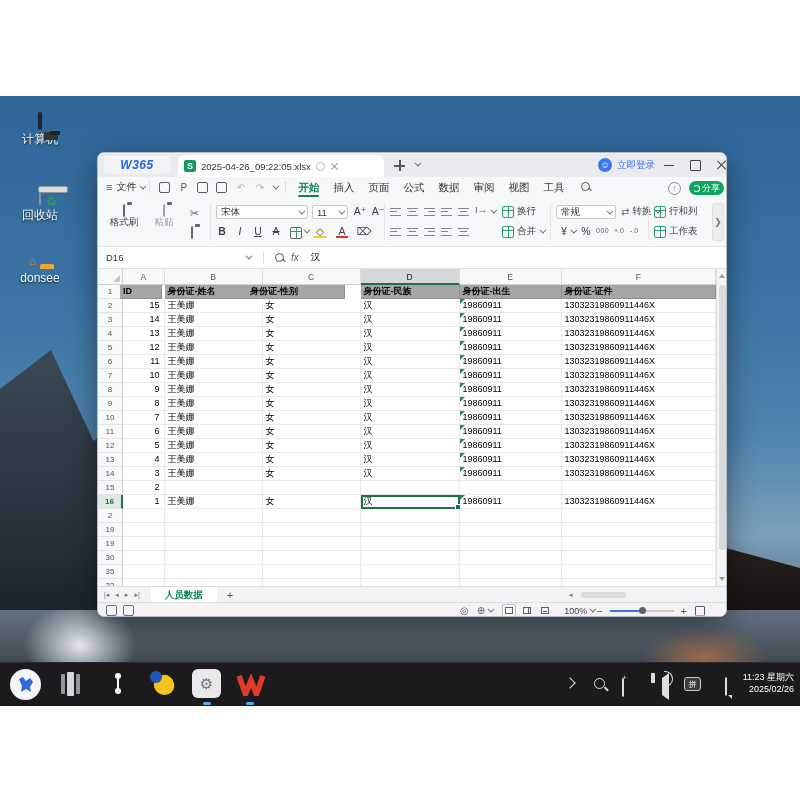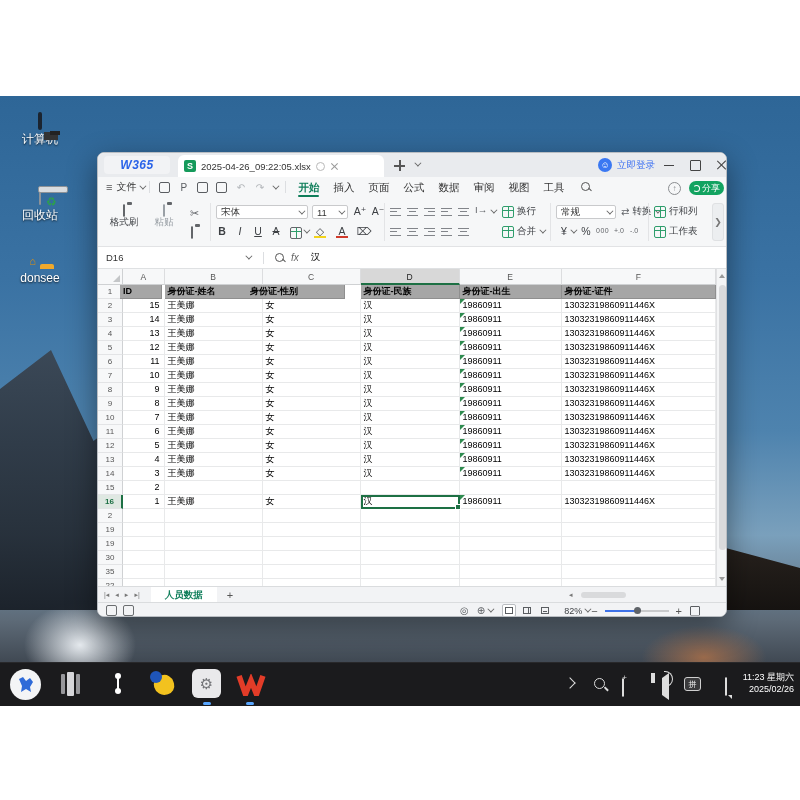--- a/index.html
+++ b/index.html
@@ -542,21 +542,21 @@
 
     <div id="statusbar" class="abs">
       <span class="st-ic" style="margin-left:8px;"></span>
       <span class="st-ic"></span>
       <span style="margin-left:320px;font-size:10px;color:#5a5d61;">◎</span>
       <span style="margin-left:8px;font-size:10px;color:#5a5d61;">⊕</span>
       <span class="chev" style="margin-left:2px;"></span>
       <span class="viewbtn active" style="margin-left:10px;"></span>
       <span class="viewbtn split"></span>
       <span class="viewbtn page"></span>
-      <span style="margin-left:10px;color:#3c3f43;">82%</span>
+      <span style="margin-left:10px;color:#3c3f43;">100%</span>
       <span class="chev" style="margin-left:2px;"></span>
       <span class="pm">−</span>
       <span id="zslider">
           <span class="fill"></span>
           <span class="knob"></span>
         </span>
       <span class="pm">+</span>
       <span class="fscr"></span>
     </div>
   </div>

